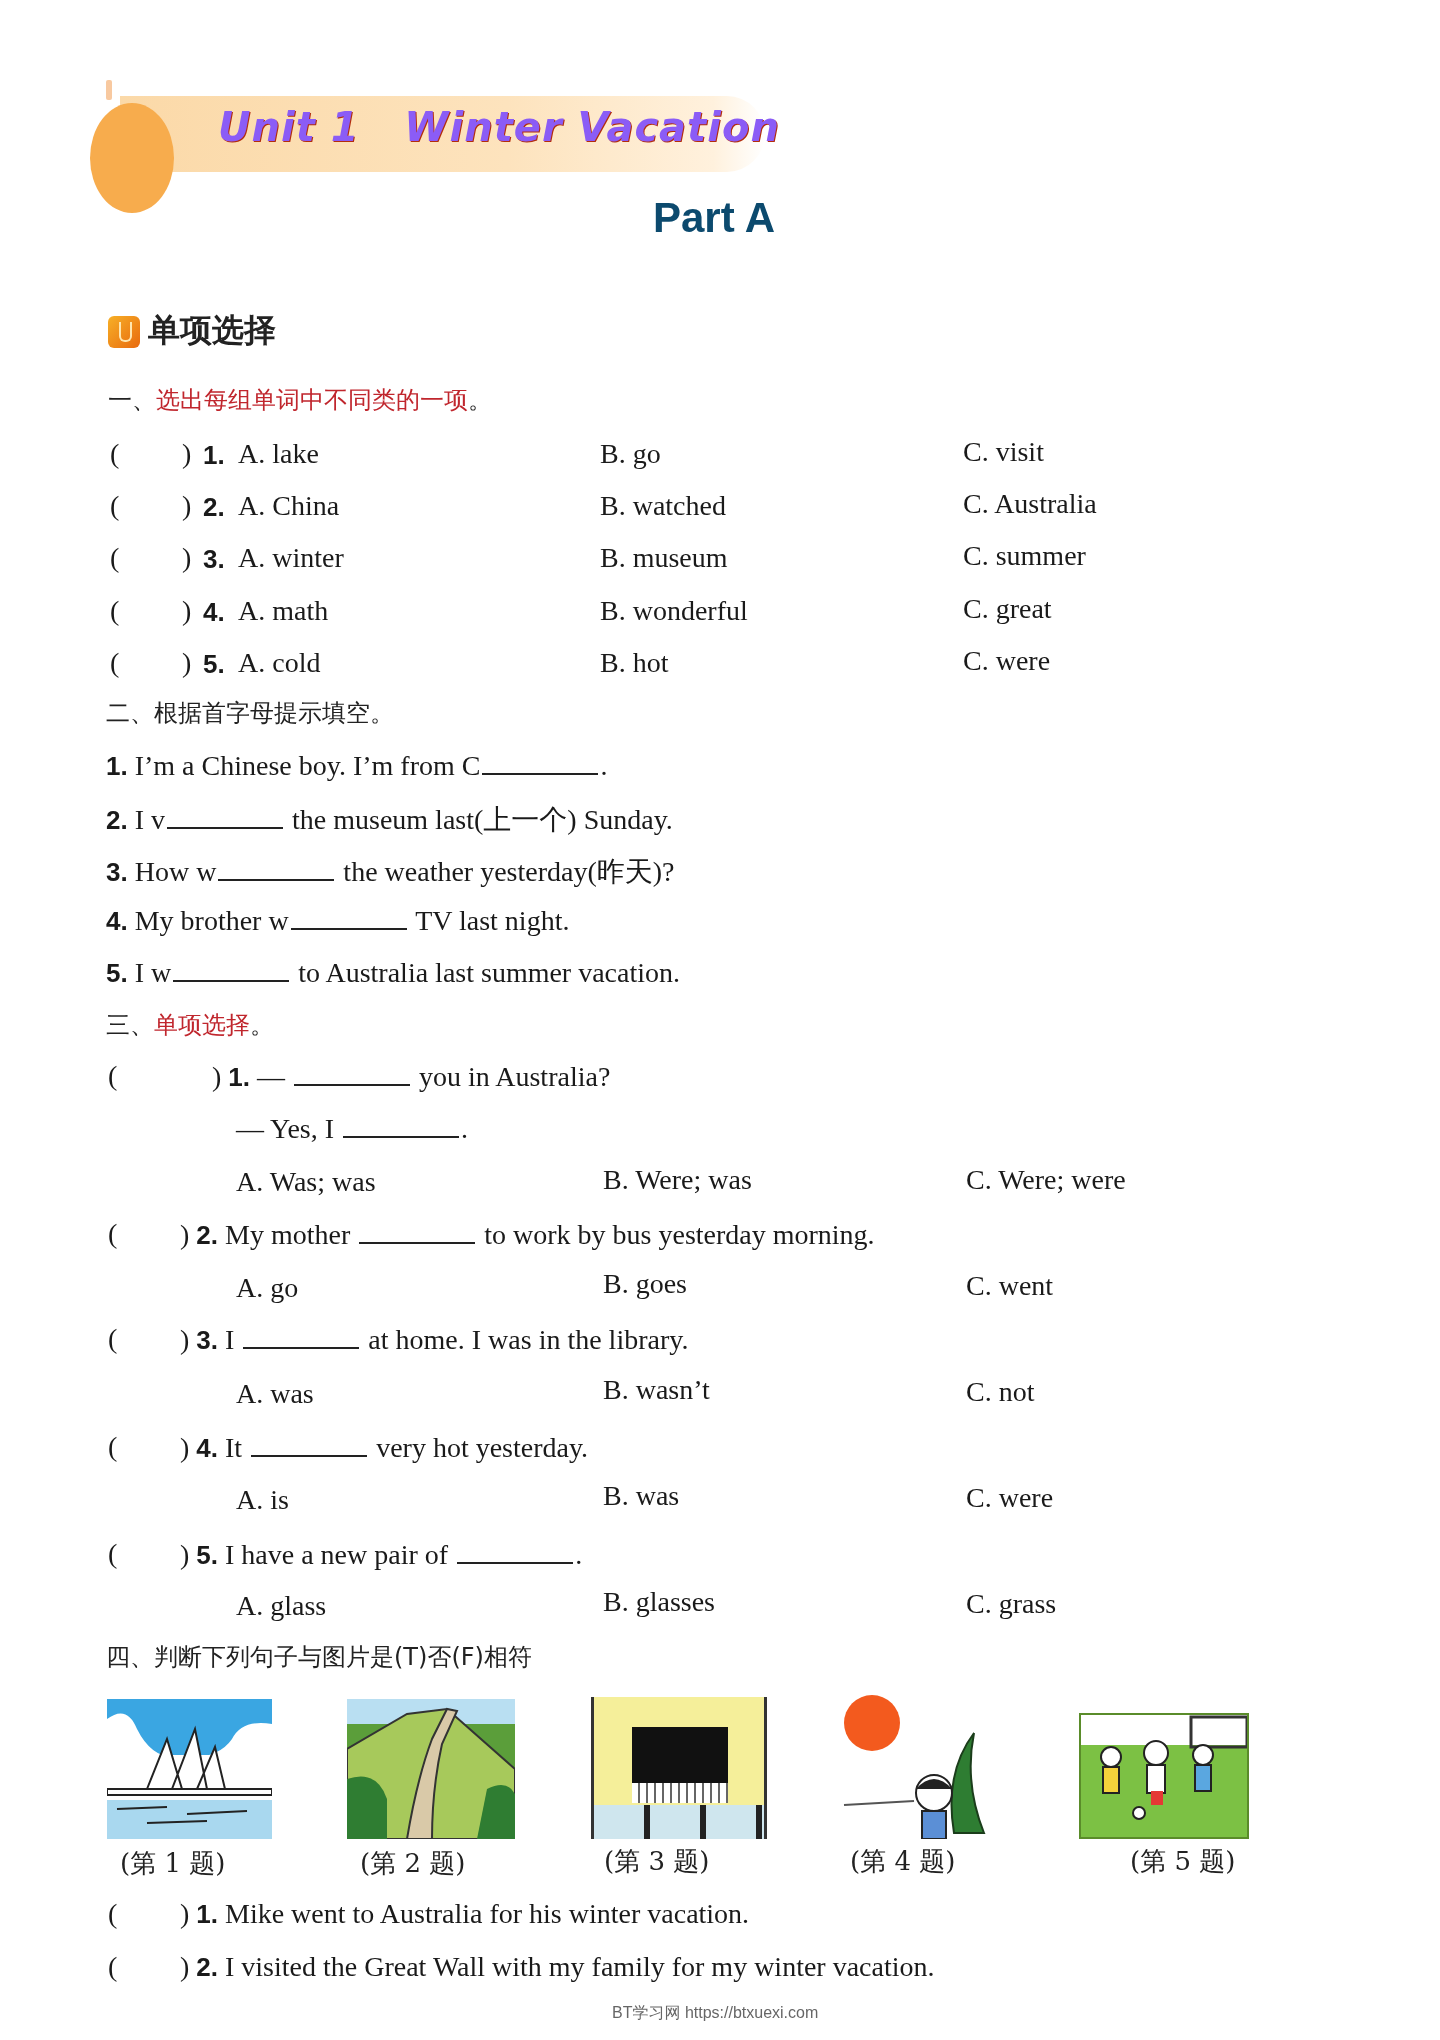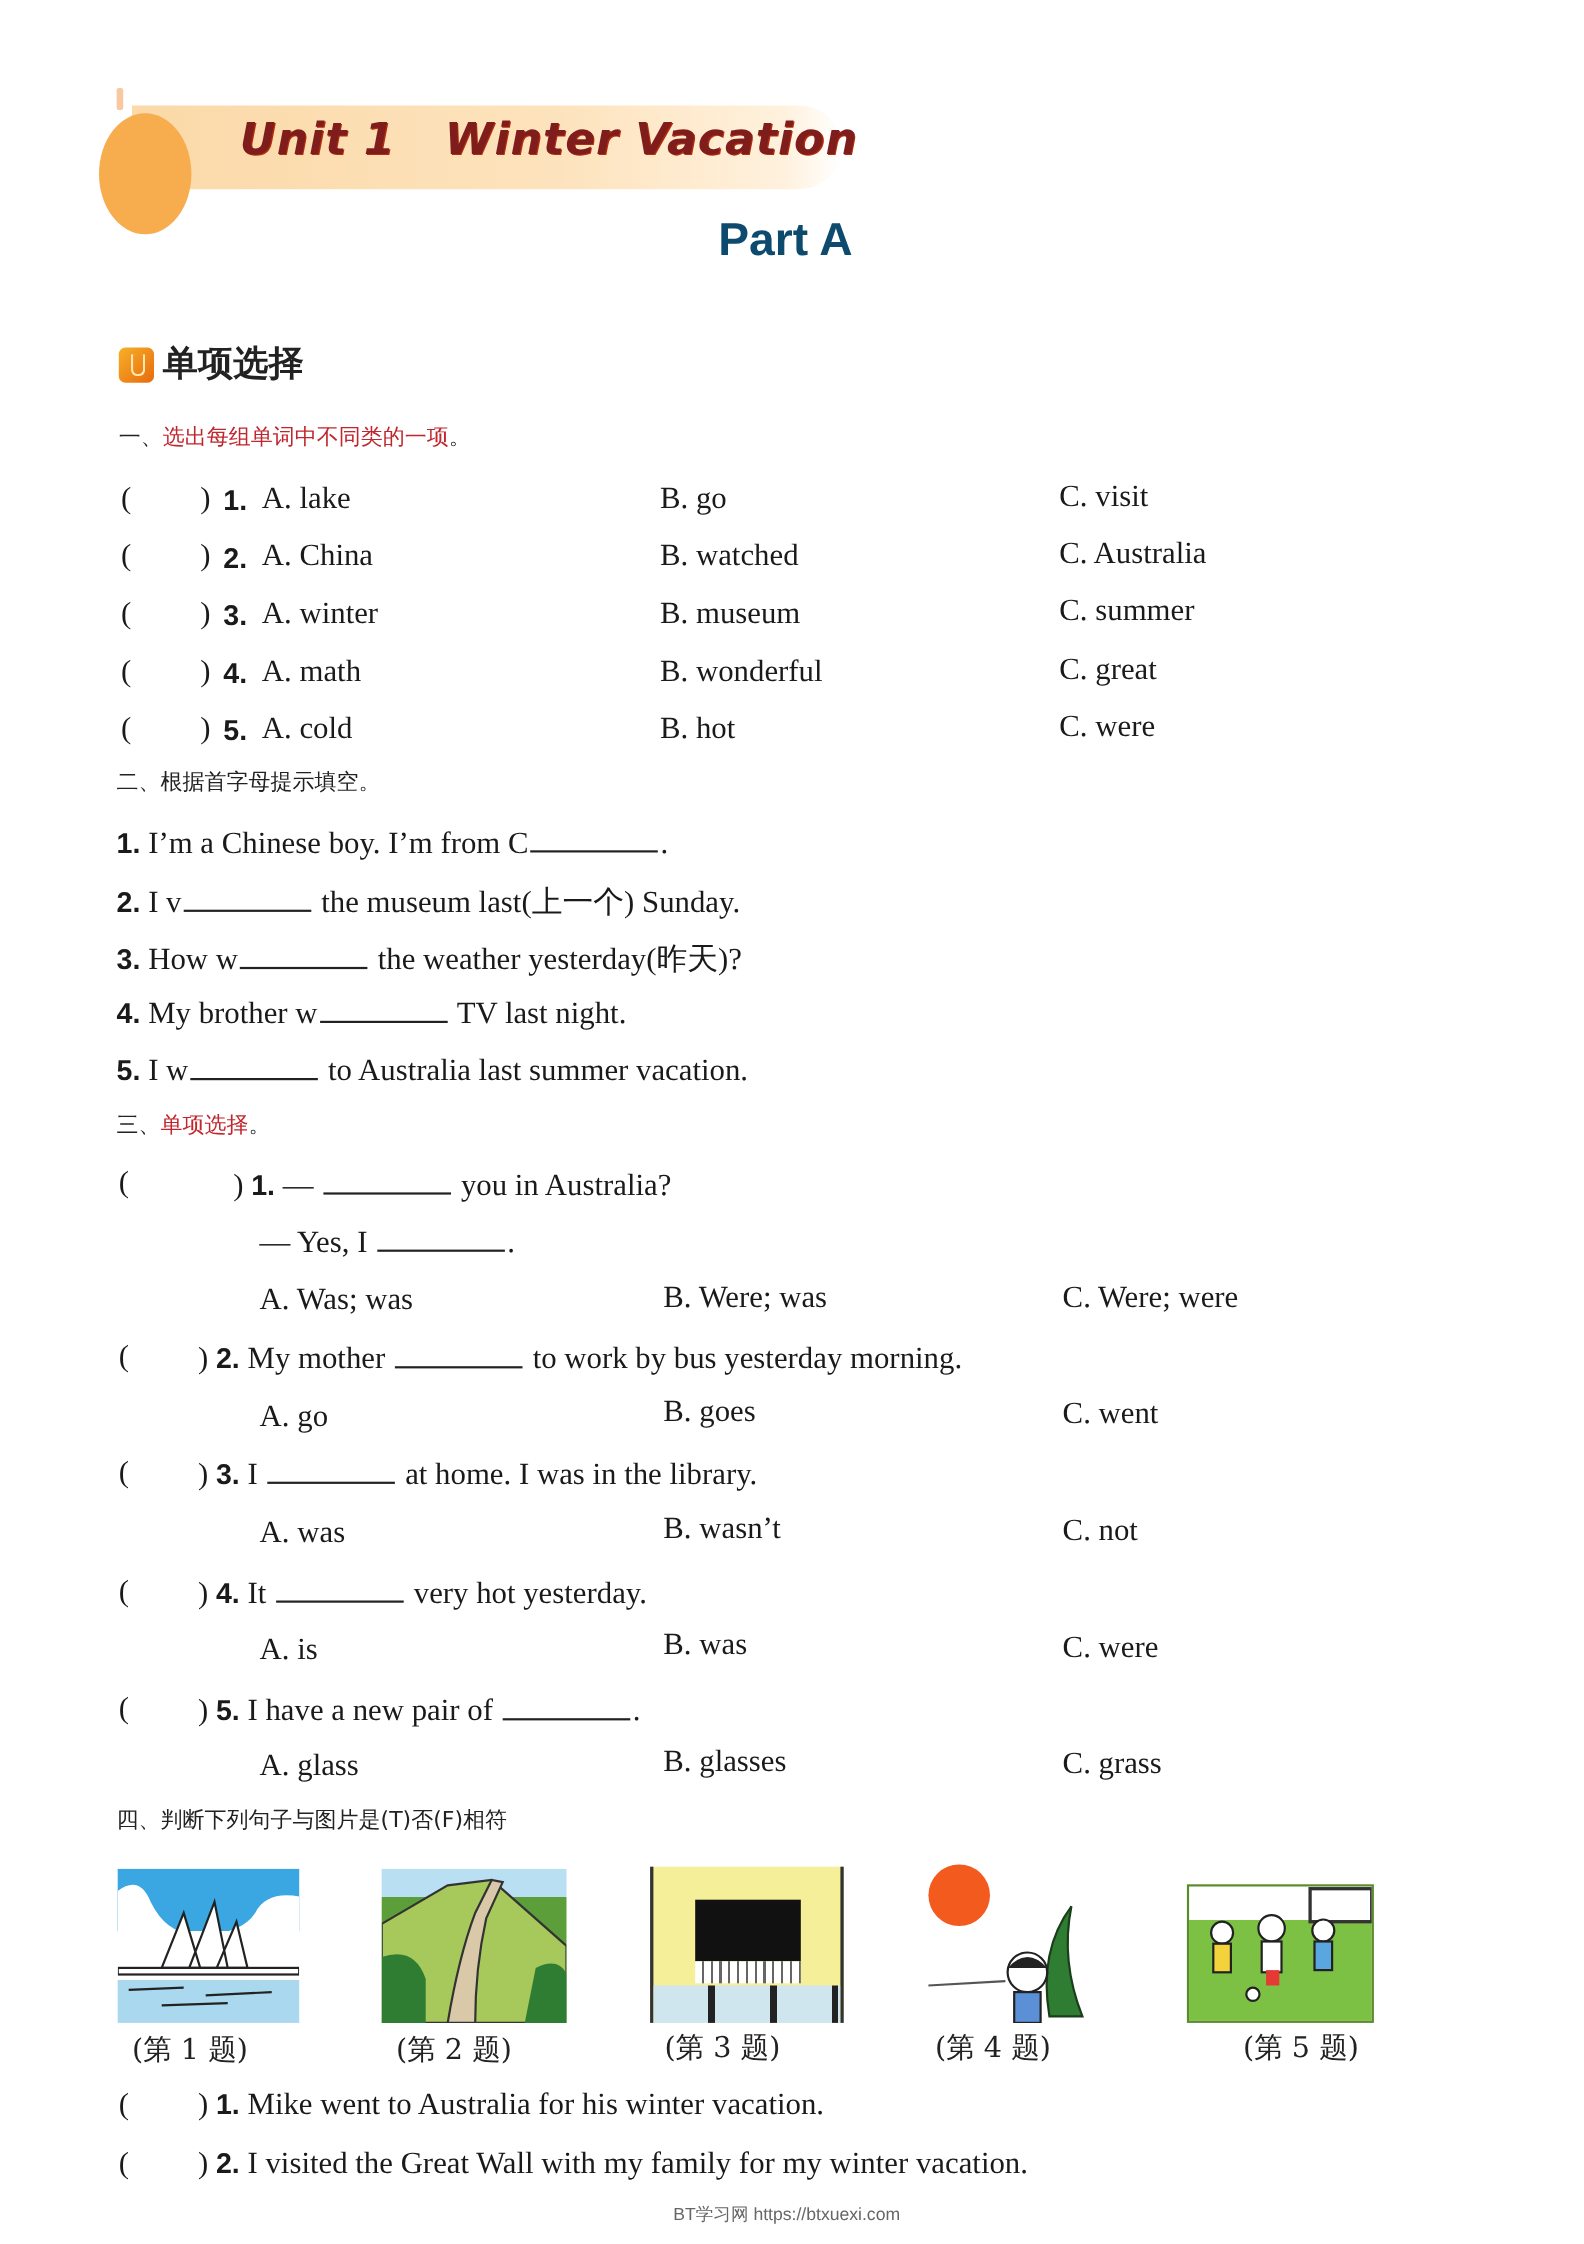--- a/index.html
+++ b/index.html
@@ -6,30 +6,30 @@
   body { width:1440px; height:2040px; background:#ffffff; position:relative; overflow:hidden;
          font-family:"Liberation Serif", "DejaVu Serif", serif; color:#1a1a1a; }
   .abs { position:absolute; white-space:nowrap; }
   .banner-bar { position:absolute; left:120px; top:96px; width:645px; height:76px;
      background:linear-gradient(90deg,#fbd9a8 0%,#fde3bd 60%,#fff1dd 92%,rgba(255,255,255,0) 100%);
      border-radius:0 38px 38px 0; }
   .banner-circle { position:absolute; left:90px; top:103px; width:84px; height:110px; border-radius:50%;
      background:#f7ac4d; }
   .banner-stem { position:absolute; left:106px; top:80px; width:6px; height:20px; background:#f8c9a0; border-radius:2px; }
   .banner-title { position:absolute; left:218px; top:104px; font-family:"DejaVu Sans", sans-serif;
-     font-weight:bold; font-style:italic; font-size:40px; color:#7f1d1d; letter-spacing:1px;
+     font-weight:bold; font-style:italic; font-size:40px; color:#8b5cf6; letter-spacing:1px;
      text-shadow:1px 1px 0 #b32d0c; white-space:pre; }
   .part-a { left:653px; top:194px; font-family:"Liberation Sans", sans-serif; font-weight:bold;
      font-size:42px; color:#0c4a6e; }
   .section-badge { position:absolute; left:108px; top:316px; width:32px; height:32px; border-radius:6px;
      background:linear-gradient(135deg,#f7b027,#e86a0e); }
   .section-badge::after { content:""; position:absolute; left:11px; top:6px; width:9px; height:18px;
      border:2px solid #ffe6b0; border-radius:0 0 6px 6px; border-top:none; }
   .section-title { left:148px; top:309px; font-family:"DejaVu Sans", sans-serif; font-weight:bold; font-size:32px; color:#222; }
-  .sec-head { font-family:"DejaVu Sans", sans-serif; font-size:20px; color:#222; }
+  .sec-head { font-family:"DejaVu Sans", sans-serif; font-size:24px; color:#222; }
   .sec-head .red { color:#c0262d; }
   .q { font-size:28px; }
   .paren { font-size:28px; }
   .num { font-family:"Liberation Sans", sans-serif; font-weight:bold; font-size:26px; }
   .blank { display:inline-block; border-bottom:2px solid #222; width:116px; height:24px; vertical-align:baseline; margin:0 2px; }
   .opt { font-size:28px; }
   .pic { position:absolute; overflow:hidden; }
   .caption { font-family:"DejaVu Serif", serif; font-size:26px; color:#222; }
   .watermark { left:612px; top:2003px; font-family:"Liberation Sans", sans-serif; font-size:16px; color:#666; }
 </style>

